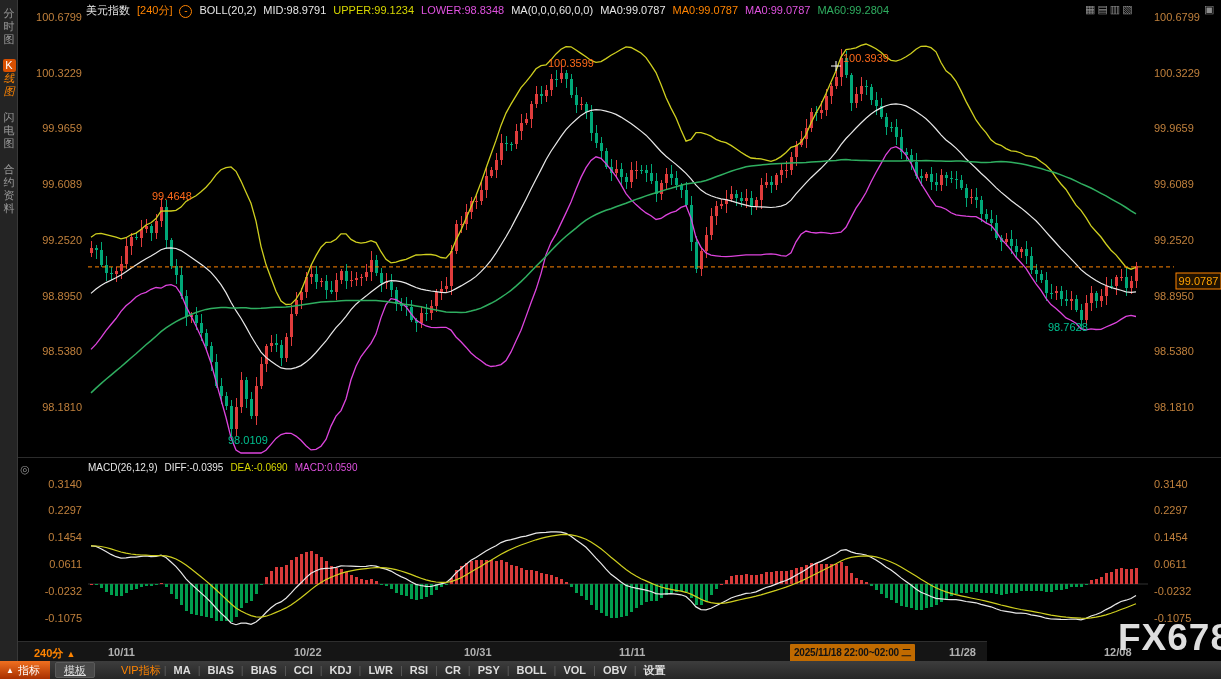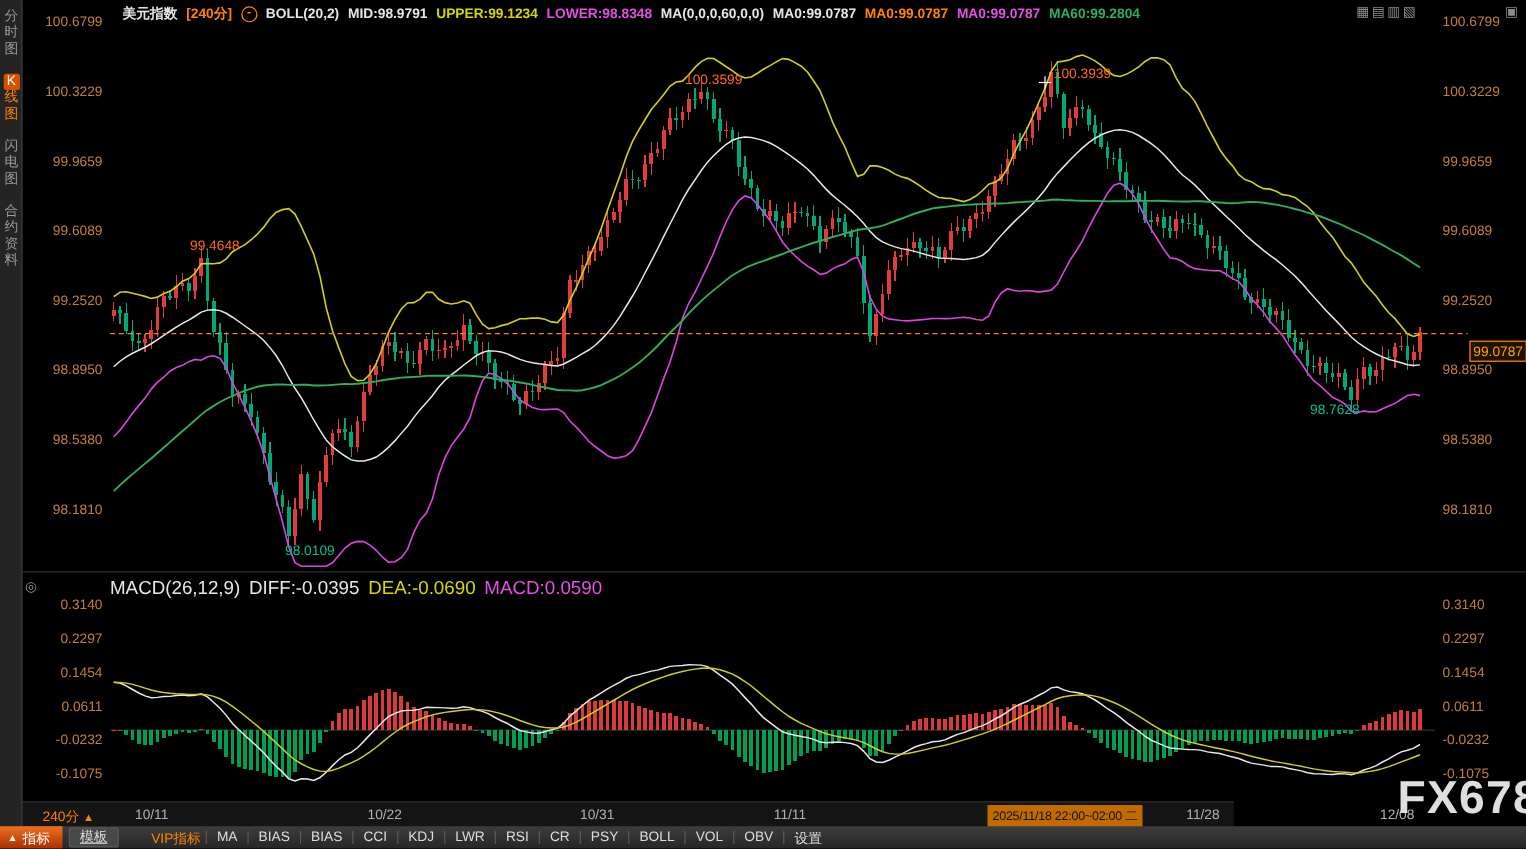--- a/index.html
+++ b/index.html
@@ -1,40 +1,40 @@
 <!DOCTYPE html>
 <html><head>
 <meta charset="utf-8">
 <style>
   html,body{margin:0;padding:0;background:#000;font-family:"Liberation Sans",sans-serif;}
   #app{position:relative;width:1221px;height:679px;background:#000;overflow:hidden;}
   #chart{position:absolute;left:0;top:0;z-index:1;}
   .sidebar{position:absolute;left:0;top:0;width:18px;height:661px;background:#242424;border-right:1px solid #383838;box-sizing:border-box;padding-top:7px;z-index:4;}
   .tab{width:18px;margin-bottom:13px;text-align:center;font-size:11px;line-height:13px;color:#9a9a9a;cursor:pointer;}
   .tab .head,.tab .rest{display:block;width:13px;margin:0 auto;word-break:break-all;}
-  .tab.active .rest{color:#ff8400;}
+  .tab.active .rest{color:#ff8400;font-style:italic;}
   .tab.active .head{background:#d84f00;color:#fff;border-radius:2px;}
-  .header{position:absolute;left:98px;top:3px;height:15px;max-width:992px;overflow:hidden;white-space:nowrap;font-size:11px;z-index:3;font-weight:bold;}
+  .header{position:absolute;left:86px;top:3px;height:15px;max-width:992px;overflow:hidden;white-space:nowrap;font-size:11px;z-index:3;}
   .hseg{margin-right:7px;}
   .icon-circle{display:inline-block;width:11px;height:11px;line-height:9px;border:1px solid #ff8400;border-radius:50%;text-align:center;font-size:10px;vertical-align:middle;color:#ff8400;}
   .topicons{position:absolute;left:1085px;top:3px;z-index:3;color:#8d8d8d;font-size:11px;letter-spacing:2px;cursor:pointer;}
   .fricon{position:absolute;left:1204px;top:3px;z-index:3;color:#8d8d8d;font-size:11px;cursor:pointer;}
-  .macdheader{position:absolute;left:88px;top:462px;font-size:15px;white-space:nowrap;z-index:3;}
+  .macdheader{position:absolute;left:88px;top:462px;font-size:10px;white-space:nowrap;z-index:3;}
   .macdicon{position:absolute;left:20px;top:463px;color:#999;font-size:11px;z-index:3;}
-  .daterow{position:absolute;left:18px;top:641px;width:969px;height:20px;background:#151515;border-top:1px solid #2e2e2e;z-index:3;font-size:11px;color:#b0b0b0;}
+  .daterow{position:absolute;left:18px;top:641px;width:969px;height:20px;background:#151515;border-top:1px solid #2e2e2e;z-index:3;font-size:11px;color:#b0b0b0;font-weight:bold;}
   .dlabel{position:absolute;top:4px;}
   .period{position:absolute;left:16px;top:4px;color:#ff8400;cursor:pointer;}
   .period .tri{font-size:9px;}
   .dhl{position:absolute;top:2px;background:#c06a00;color:#131313;padding:2px 4px;font-size:10px;letter-spacing:-0.2px;border-radius:1px;white-space:nowrap;}
   .toolbar{position:absolute;left:0;top:661px;width:1221px;height:18px;background:linear-gradient(#3d3d3d,#262626);display:flex;align-items:center;z-index:5;font-size:11px;color:#ddd;white-space:nowrap;}
   .tbtn-main{height:18px;padding:0 10px 0 6px;background:linear-gradient(#f07020,#a83000);color:#fff;display:flex;align-items:center;gap:4px;cursor:pointer;}
   .tbtn-main .tri{font-size:8px;}
   .tbtn{padding:0 8px;height:14px;line-height:14px;margin-left:5px;background:#484848;border:1px solid #5a5a5a;border-radius:2px;cursor:pointer;text-decoration:underline;}
   .tvip{color:#ff8400;margin-left:23px;padding:0 3px;cursor:pointer;}
-  .titem{padding:0 7px;cursor:pointer;}
+  .titem{padding:0 7px;cursor:pointer;font-weight:bold;}
   .tsep{color:#5c5c5c;}
   .watermark{position:absolute;left:1090px;top:617px;font-size:37px;font-weight:bold;color:#dedede;letter-spacing:1px;z-index:6;margin-left:28px;}
 </style>
 </head>
 <body>
 
 <div id="app">
   <svg id="chart" width="1221" height="679">
       <g font-size="11" fill="#c0803c">
         <text x="82" y="21" text-anchor="end">100.6799</text>

